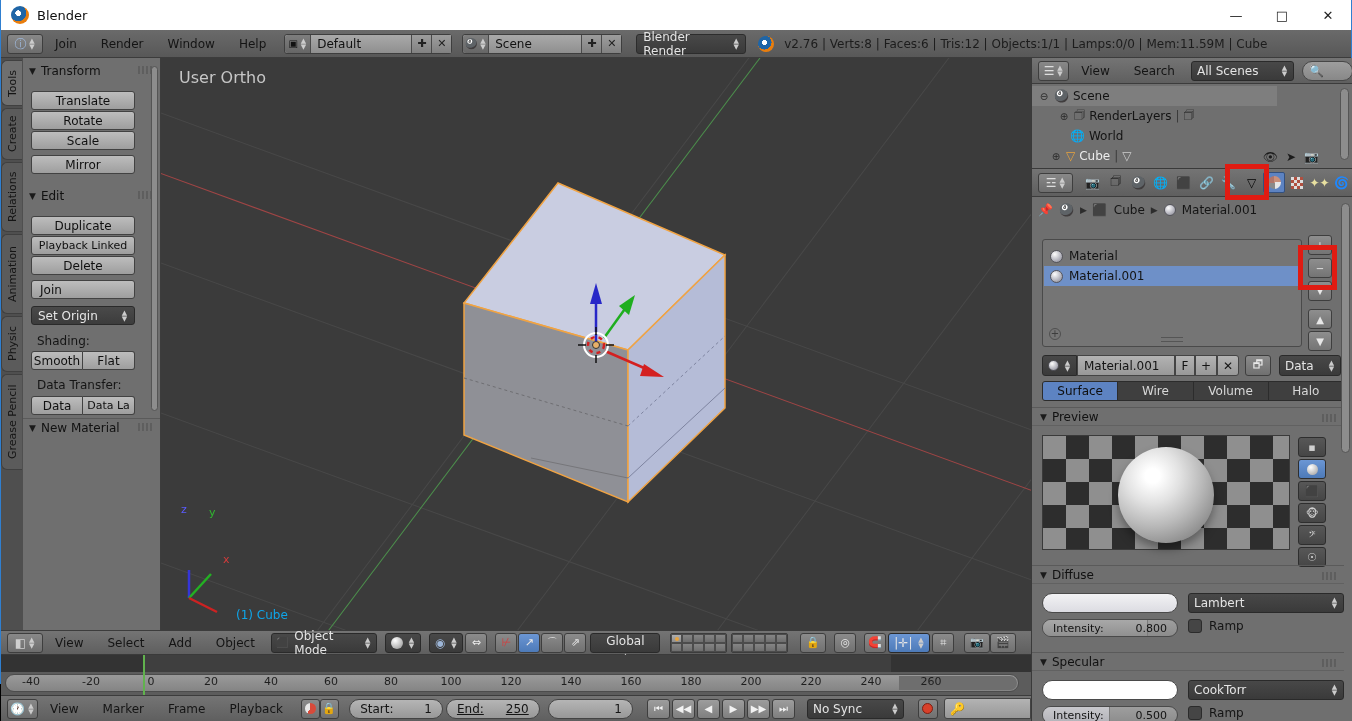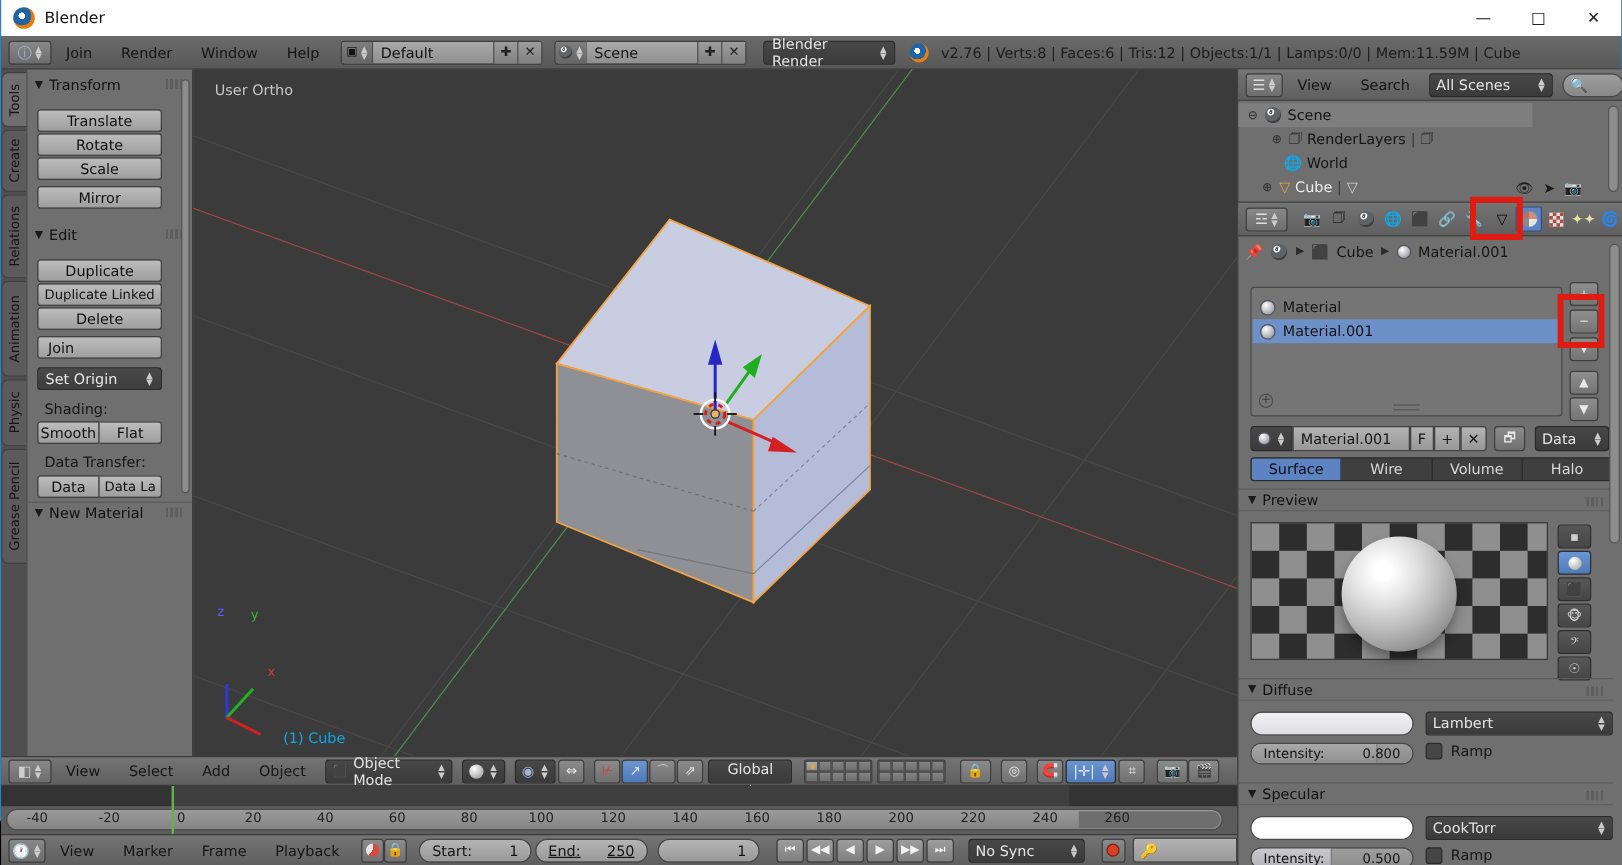--- a/index.html
+++ b/index.html
@@ -37,21 +37,21 @@
   .grip { position:absolute; right:8px; top:4px; width:14px; height:8px; background:repeating-linear-gradient(90deg,#5a5a5a 0 2px,transparent 2px 4px); opacity:.8; }
   .tool-btn { position:absolute; left:8px; width:104px; height:19px; border-radius:3px; background:linear-gradient(#bdbdbd,#9e9e9e); border:1px solid #424242; color:#101010; font-size:12px; display:flex; align-items:center; justify-content:center; }
   .tool-btn.half-l { width:52px; border-radius:3px 0 0 3px; }
   .tool-btn.half-r { left:60px; width:52px; border-radius:0 3px 3px 0; border-left:none;text-align:center; }
   .dark-btn { position:absolute; left:8px; width:104px; height:19px; border-radius:3px; background:linear-gradient(#4a4a4a,#3c3c3c); border:1px solid #2a2a2a; color:#e6e6e6; font-size:12px; display:flex; align-items:center; padding:0 6px; }
   .shelf-label { position:absolute; left:14px; color:#151515; font-size:12px; }
   .shelf-scroll { position:absolute; right:2px; top:8px; width:7px; height:345px; border-radius:4px; background:#8d8d8d; border:1px solid #555; }
 
   
   .viewport { position:absolute; left:160px; top:58px; width:870px; height:572px; background:#3b3b3b; overflow:hidden; }
-  .vp-label { position:absolute; left:18px; top:10px; color:#c7c7c7; font-size:12px; }
+  .vp-label { position:absolute; left:18px; top:10px; color:#c7c7c7; font-size:16px; }
   .vp-obj-label { position:absolute; left:75px; bottom:8px; color:#0ea5e9; font-size:12px; }
   .gridline { position:absolute; height:1px; background:#484848; width:1400px; transform-origin:0 0; }
   .axisline { position:absolute; height:1px; width:1400px; transform-origin:0 0; }
   .vp-svg { position:absolute; left:0; top:0; }
 
   .view3d-header { position:absolute; left:0; top:630px; width:1030px; height:25px; background:linear-gradient(#747474,#5f5f5f); border-top:1px solid #3c3c3c; border-bottom:1px solid #3a3a3a; display:flex; align-items:center; color:#141414; }
   .hdr-darksel { height:20px; background:linear-gradient(#484848,#3a3a3a); border:1px solid #2a2a2a; border-radius:3px; color:#e4e4e4; display:flex; align-items:center; padding:0 5px; gap:5px; font-size:12px; }
   .mini-btn { width:22px; height:20px; border-radius:3px; background:linear-gradient(#8b8b8b,#707070); border:1px solid #3e3e3e; display:flex; align-items:center; justify-content:center; font-size:11px; color:#e8e8e8; }
   .mini-btn.active { background:linear-gradient(#6b96d4,#4d7ab8); }
   .layer-grid { display:grid; grid-template-columns:repeat(5,11px); grid-template-rows:repeat(2,9px); border:1px solid #3c3c3c; border-radius:2px; }
@@ -189,21 +189,21 @@
     <div class="tool-btn" style="top:53px;">Rotate</div>
     <div class="tool-btn" style="top:73px;">Scale</div>
     <div class="tool-btn" style="top:97px;">Mirror</div>
 
     <div class="panel-header" style="top:129px;">
       <span class="tri">▼</span>
       <span>Edit</span>
       <span class="grip"></span>
     </div>
     <div class="tool-btn" style="top:158px;">Duplicate</div>
-    <div class="tool-btn" style="top:178px; font-size:11px;">Duplicate Linked</div>
+    <div class="tool-btn" style="top:178px; font-size:11px;">Playback Linked</div>
     <div class="tool-btn" style="top:198px;">Delete</div>
     <div class="tool-btn" style="top:222px; justify-content:flex-start; padding-left:8px;">Join</div>
     <div class="dark-btn" style="top:248px; justify-content:space-between;">
       <span>Set Origin</span>
         <span class="updn">▲<br>▼</span>
     </div>
     <div class="shelf-label" style="top:276px;">Shading:</div>
     <div class="tool-btn half-l" style="top:293px;">Smooth</div>
     <div class="tool-btn half-r" style="top:293px;">Flat</div>
     <div class="shelf-label" style="top:320px;">Data Transfer:</div>

